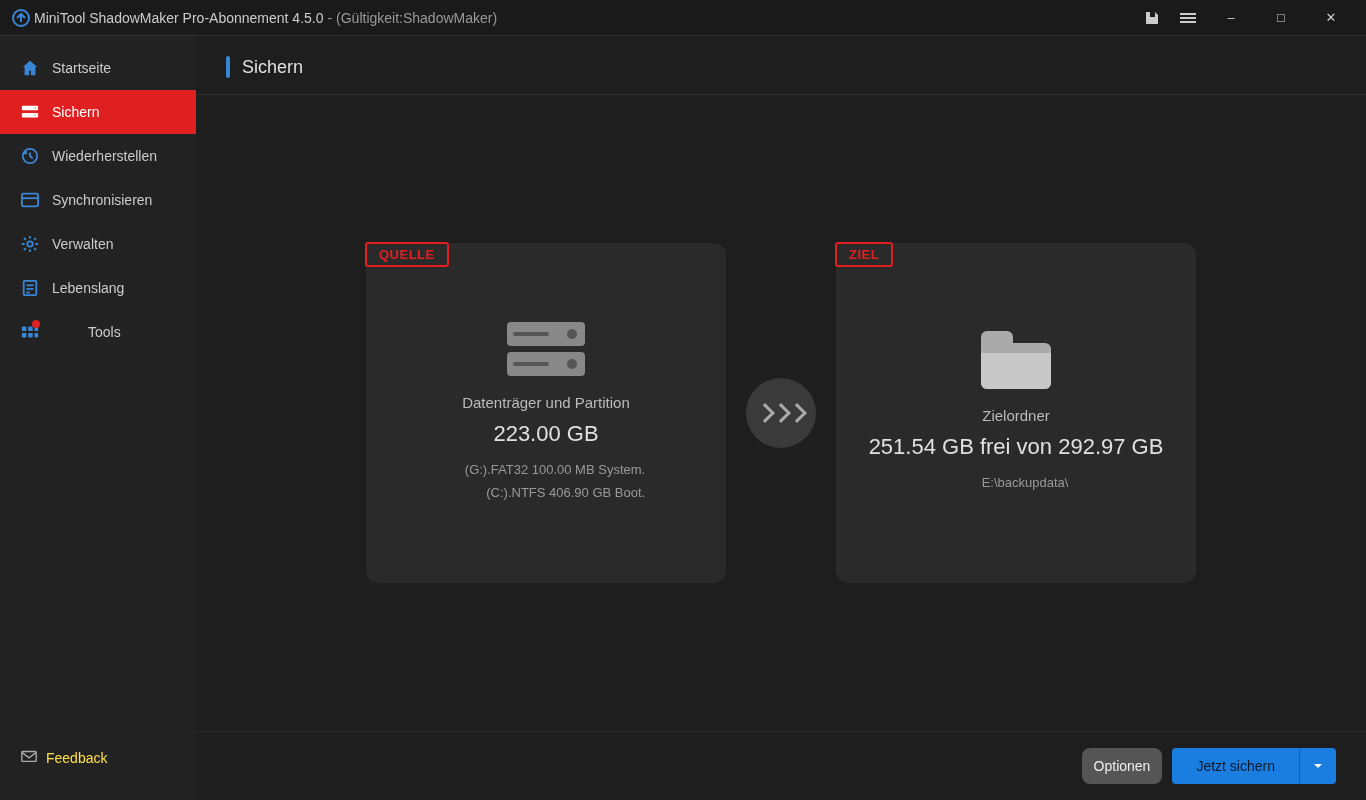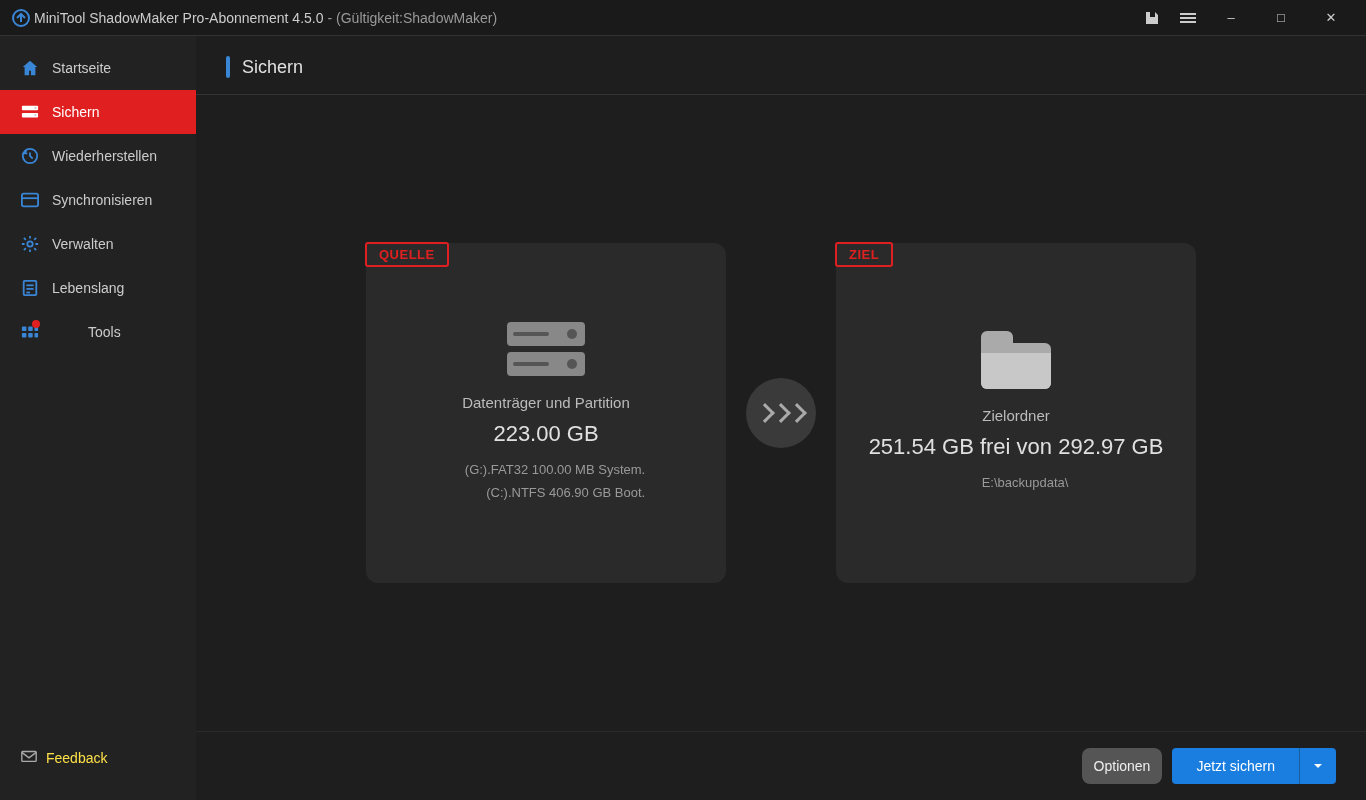--- a/index.html
+++ b/index.html
@@ -230,21 +230,21 @@
       font-size: 14px;
       cursor: pointer;
     }
 
     .btn-backup-group {
       display: flex;
       align-items: stretch;
     }
     .btn-backup-now {
       background: #1a7de0;
-      color: #ffffff;
+      color: #0f172a;
       border: none;
       padding: 10px 24px;
       border-radius: 4px 0 0 4px;
       font-size: 14px;
       cursor: pointer;
       font-weight: 500;
     }
     .btn-backup-dropdown {
       background: #1a7de0;
       color: #fff;

